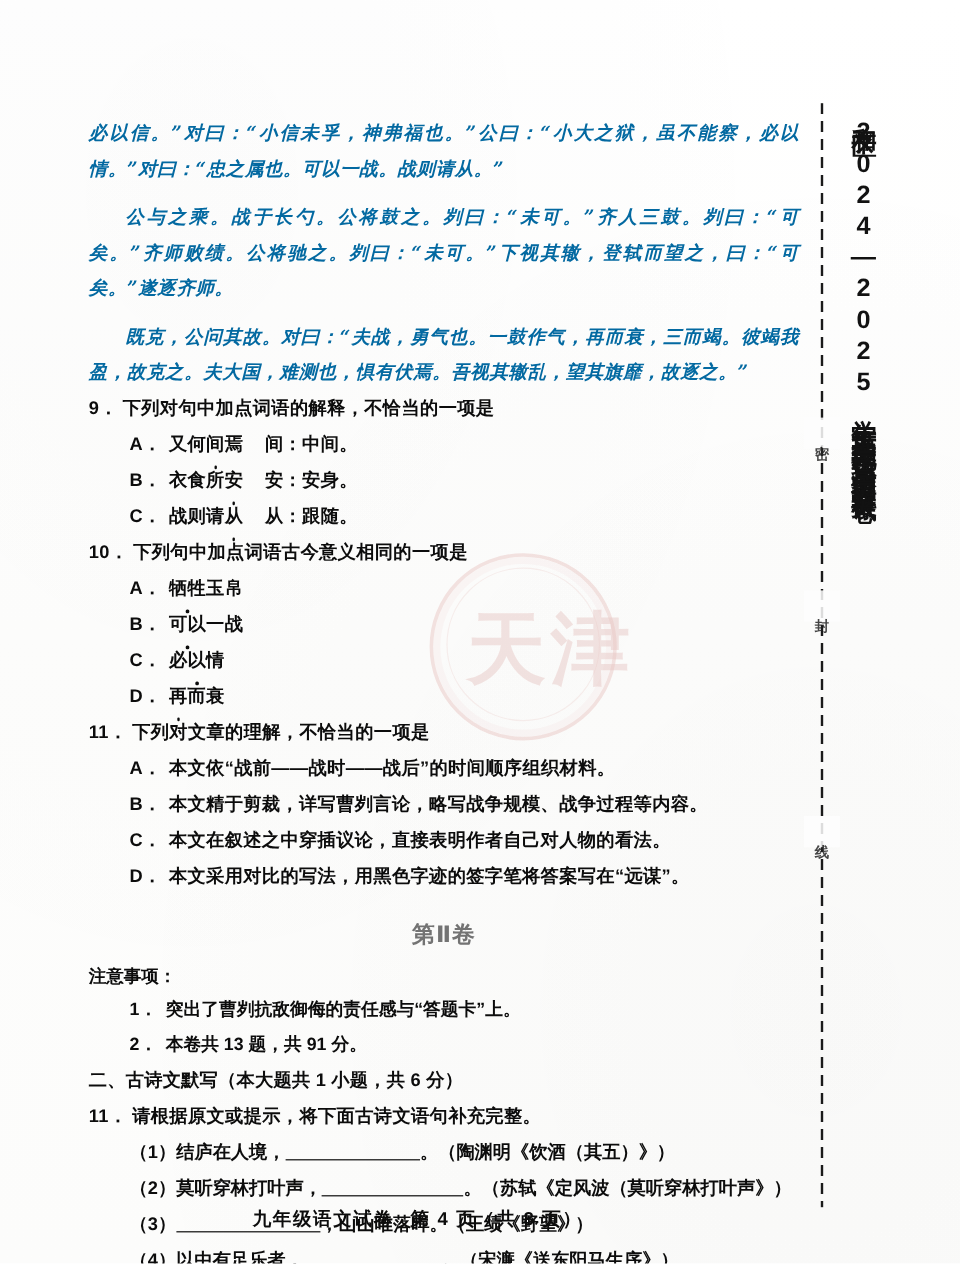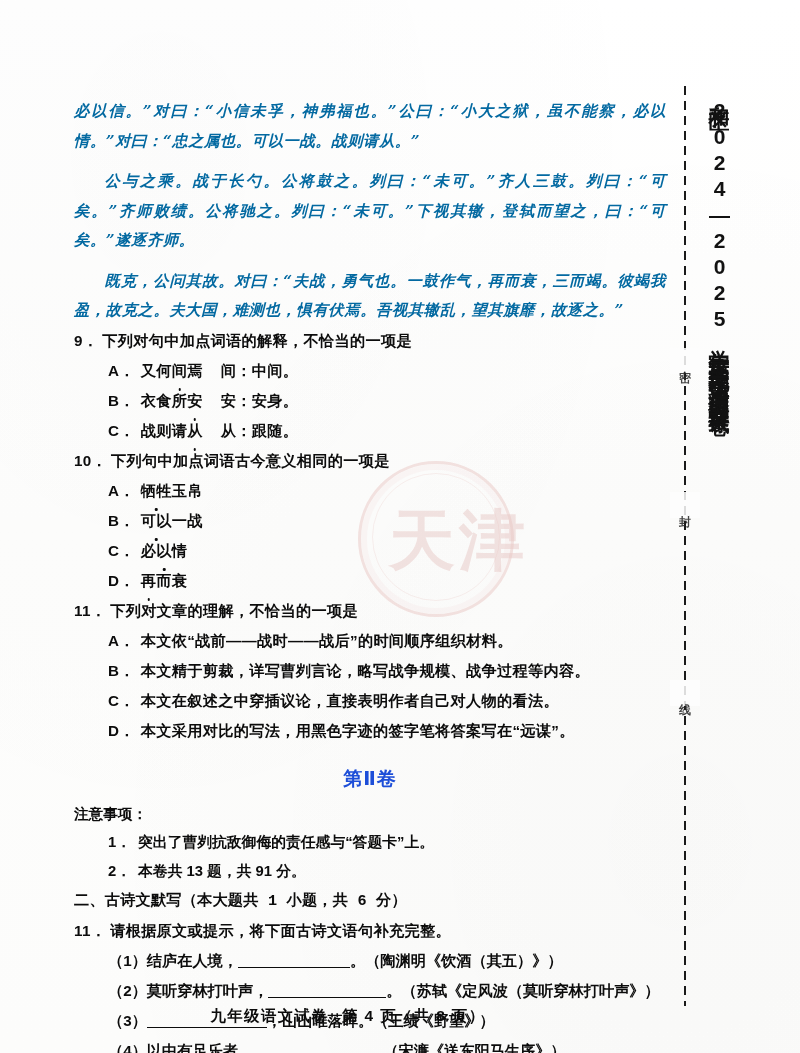--- a/index.html
+++ b/index.html
@@ -197,42 +197,42 @@
   }
 
   
   .paper-part {
     text-align: center;
     font-family: "Liberation Sans", "DejaVu Sans", sans-serif;
     font-weight: 700;
     font-size: 19px;
     letter-spacing: 1px;
     margin: 20px 0 8px 0;
-    color: #1d4ed8;
+    color: #737373;
   }
 
   .notice-title {
     font-family: "Liberation Sans", "DejaVu Sans", sans-serif;
     font-weight: 700;
     font-size: 14.6px;
     line-height: 28px;
     color: #0c0c0c;
   }
   .notice-item {
     font-family: "Liberation Sans", "DejaVu Sans", sans-serif;
     font-weight: 700;
     font-size: 14.8px;
     line-height: 29px;
     padding-left: 34px;
     color: #0c0c0c;
   }
   .notice-item .n { margin-right: 7px; }
 
   .section-head {
-    font-family: Liberation Mono, monospace;
+    font-family: Liberation Sans, sans-serif;
     font-weight: 700;
     font-size: 15.2px;
     line-height: 30px;
     letter-spacing: 0.2px;
     color: #0c0c0c;
   }
 
   
   .sub {
     font-family: "Liberation Sans", "DejaVu Sans", sans-serif;

